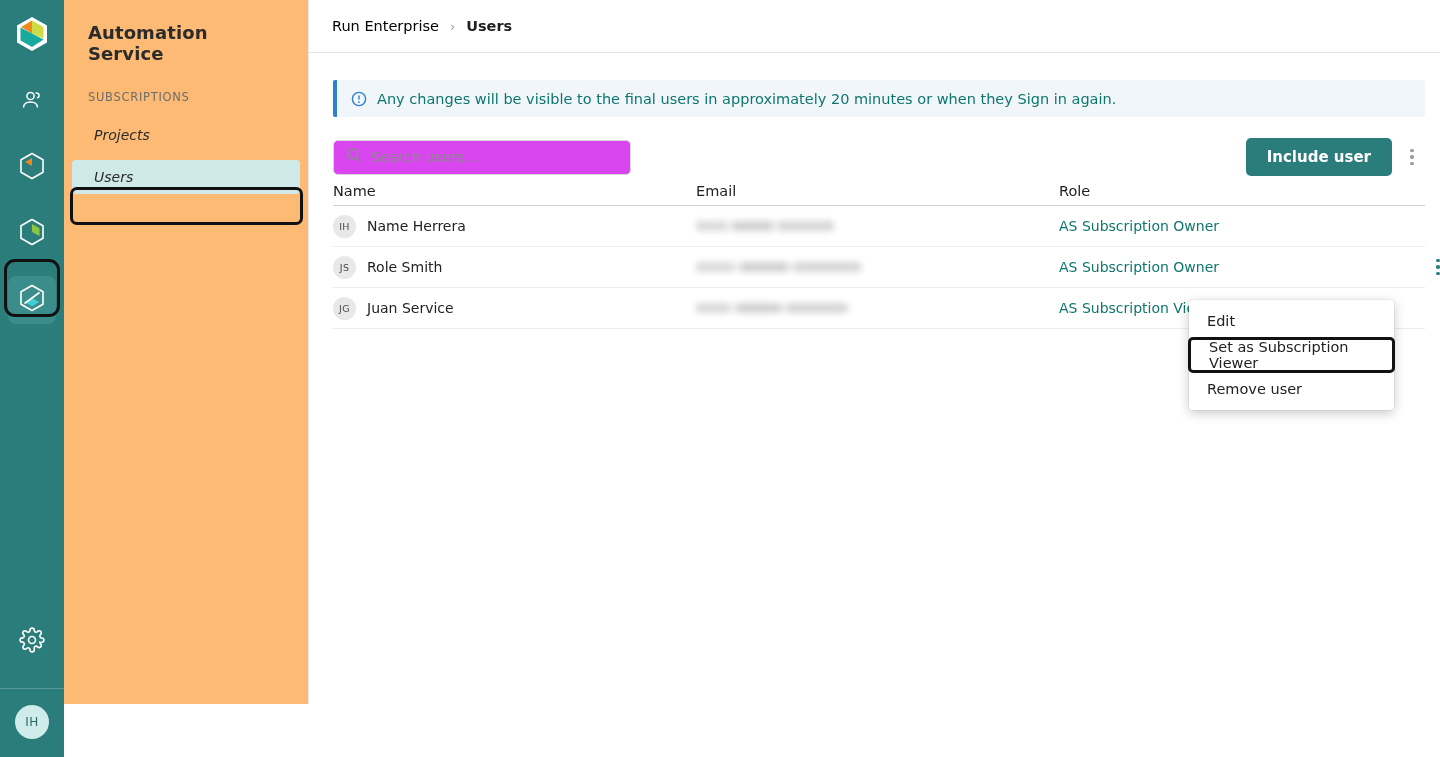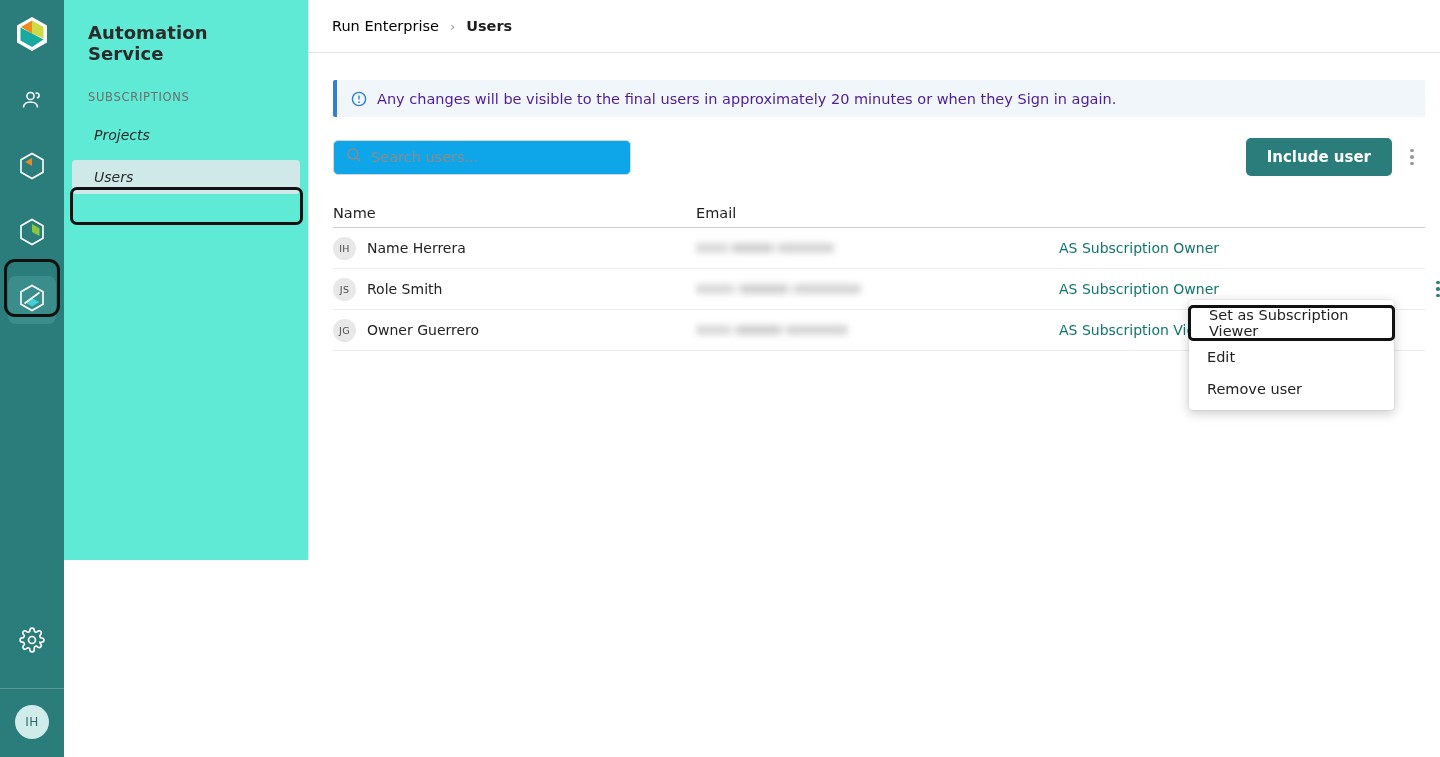--- a/index.html
+++ b/index.html
@@ -43,22 +43,22 @@
   }
   
   .focus-ring-rail {
     position: absolute; left: 4px; top: 259px;
     width: 56px; height: 58px; border: 3px solid #111; border-radius: 11px;
     pointer-events: none;
   }
 
   
   .sidebar {
-    width: 245px; flex: 0 0 245px; height: 560px;
-    background: #5eead4; border-right: 1px solid #e6e6e6;
+    width: 245px; flex: 0 0 245px; height: 704px;
+    background: #fdba74; border-right: 1px solid #e6e6e6;
     padding: 0 0 0 0; position: relative;
   }
   .sidebar-title {
     font-size: 18px; font-weight: 700; color: #2b2b2b;
     padding: 22px 22px 0 24px; letter-spacing: .1px;
   }
   .sidebar-section {
     font-size: 11.5px; color: #6d6d6d; letter-spacing: .7px;
     padding: 26px 24px 0 24px;
   }
@@ -94,51 +94,51 @@
   .crumb-current { color: #1f1f1f; font-weight: 700; }
 
   .content { padding: 27px 24px 0 24px; }
 
   .banner {
     display: flex; align-items: center; gap: 10px;
     background: #f1f6fb; border-left: 4px solid #2f7fd4;
     height: 37px; padding: 0 14px; border-radius: 2px;
     width: 1092px;
   }
-  .banner-text { font-size: 14.5px; color: #4c1d95; }
+  .banner-text { font-size: 14.5px; color: #0f766e; }
   .info-icon { width: 16px; height: 16px; flex: 0 0 16px; }
 
   .toolbar {
     display: flex; align-items: center; justify-content: space-between;
     margin-top: 21px; width: 1092px;
   }
   .search-box {
     width: 298px; height: 35px; border: 1px solid #d7d7d7; border-radius: 5px;
-    background: #0ea5e9; display: flex; align-items: center; gap: 9px; padding: 0 12px;
+    background: #d946ef; display: flex; align-items: center; gap: 9px; padding: 0 12px;
   }
   .search-input {
     border: none; outline: none; font-size: 14.5px; color: #333;
     font-family: inherit; width: 100%; background: transparent;
   }
   .search-input::placeholder { color: #8b8b8b; }
   .toolbar-right { display: flex; align-items: center; gap: 7px; }
   .btn-primary {
     background: #2a7d7b; color: #fff; border: none; border-radius: 5px;
     height: 38px; padding: 0 21px; font-size: 15px; font-weight: 700;
     font-family: inherit; cursor: pointer;
   }
   .kebab {
     width: 26px; height: 34px; display: flex; flex-direction: column;
     align-items: center; justify-content: center; gap: 3px; cursor: pointer;
   }
   .kebab i { width: 3.5px; height: 3.5px; border-radius: 50%; background: #9a9a9a; display: block; }
   .kebab.teal i { background: #2a7d7b; }
 
   
-  .table { margin-top: 22px; width: 1092px; }
+  .table { width: 1092px; }
   .thead {
     display: flex; align-items: flex-end; height: 30px;
     border-bottom: 1px solid #cfcfcf; font-size: 14.5px; color: #1f1f1f;
   }
   .th { padding-bottom: 6px; }
   .c-name { width: 363px; }
   .c-email { width: 363px; }
   .c-role { flex: 1 1 auto; }
   .trow {
     display: flex; align-items: center; height: 41px;
@@ -306,20 +306,21 @@
               <i></i>
               <i></i>
           </div>
         </div>
       </div>
 
       <div class="table">
         <div class="thead">
           <div class="th c-name">Name</div>
           <div class="th c-email">Email</div>
+          <div class="th c-role">Role</div>
         </div>
 
         <div class="trow">
           <div class="cell-name">
             <span class="avatar-sm">IH</span>
             <span>Name Herrera</span>
           </div>
           <div class="cell-email">
             <span class="email-redacted" style="width:138px"></span>
           </div>
@@ -340,36 +341,36 @@
               <i></i>
                 <i></i>
                 <i></i>
             </div>
           </div>
         </div>
 
         <div class="trow">
           <div class="cell-name">
             <span class="avatar-sm">JG</span>
-            <span>Owner Guerrero</span>
+            <span>Juan Service</span>
           </div>
           <div class="cell-email">
             <span class="email-redacted" style="width:152px"></span>
           </div>
           <div class="cell-role">AS Subscription Viewer</div>
         </div>
       </div>
     </div>
 
     <div class="menu">
+      <div class="menu-item">
+        <span>Edit</span>
+      </div>
       <div class="menu-item highlighted">
         <span>Set as Subscription Viewer</span>
       </div>
       <div class="menu-item">
-        <span>Edit</span>
-      </div>
-      <div class="menu-item">
         <span>Remove user</span>
       </div>
     </div>
 
   </div>
 </div>
 
 </body></html>

